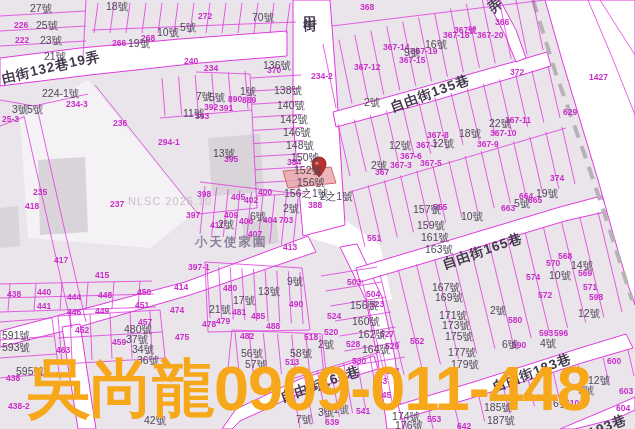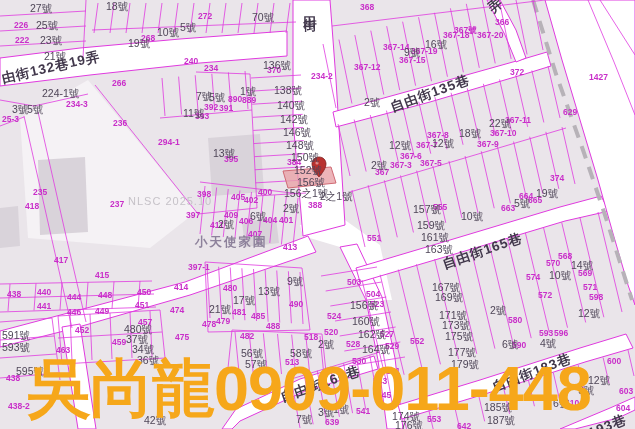--- a/index.html
+++ b/index.html
@@ -251,21 +251,21 @@
       <circle cx="317" cy="163" r="1.6" fill="#e08a88"></circle>
     </g>
   </svg>
 
   <div id="labels">
       <span class="lbl parcel" style="left: 14px; top: 21px;">226</span>
       <span class="lbl parcel" style="left: 15px; top: 36px;">222</span>
       <span class="lbl parcel" style="left: 2px; top: 115px;">25-3</span>
       <span class="lbl parcel" style="left: 66px; top: 100px;">234-3</span>
       <span class="lbl parcel" style="left: 311px; top: 72px;">234-2</span>
-      <span class="lbl parcel" style="left: 112px; top: 39px; margin-top: 40px;">266</span>
+      <span class="lbl parcel" style="left: 112px; top: 39px;">266</span>
       <span class="lbl parcel" style="left: 141px; top: 34px;">268</span>
       <span class="lbl parcel" style="left: 198px; top: 12px;">272</span>
       <span class="lbl parcel" style="left: 184px; top: 57px;">240</span>
       <span class="lbl parcel" style="left: 204px; top: 64px;">234</span>
       <span class="lbl parcel" style="left: 360px; top: 3px;">368</span>
       <span class="lbl parcel" style="left: 495px; top: 18px;">366</span>
       <span class="lbl parcel" style="left: 510px; top: 68px;">372</span>
       <span class="lbl parcel" style="left: 589px; top: 73px;">1427</span>
       <span class="lbl parcel" style="left: 563px; top: 108px;">629</span>
       <span class="lbl parcel" style="left: 550px; top: 174px;">374</span>
@@ -279,21 +279,21 @@
       <span class="lbl parcel" style="left: 158px; top: 138px;">294-1</span>
       <span class="lbl parcel" style="left: 228px; top: 95px;">890</span>
       <span class="lbl parcel" style="left: 242px; top: 96px;">889</span>
       <span class="lbl parcel" style="left: 197px; top: 190px;">398</span>
       <span class="lbl parcel" style="left: 186px; top: 211px;">397</span>
       <span class="lbl parcel" style="left: 188px; top: 263px;">397-1</span>
       <span class="lbl parcel" style="left: 258px; top: 188px;">400</span>
       <span class="lbl parcel" style="left: 244px; top: 196px;">402</span>
       <span class="lbl parcel" style="left: 231px; top: 193px;">405</span>
       <span class="lbl parcel" style="left: 263px; top: 216px;">404</span>
-      <span class="lbl parcel" style="left: 279px; top: 216px;">401</span>
+      <span class="lbl parcel" style="left: 279px; top: 216px;">703</span>
       <span class="lbl parcel" style="left: 239px; top: 217px;">406</span>
       <span class="lbl parcel" style="left: 248px; top: 230px;">407</span>
       <span class="lbl parcel" style="left: 224px; top: 211px;">409</span>
       <span class="lbl parcel" style="left: 210px; top: 221px;">411</span>
       <span class="lbl parcel" style="left: 283px; top: 243px;">413</span>
       <span class="lbl parcel" style="left: 174px; top: 283px;">414</span>
       <span class="lbl parcel" style="left: 95px; top: 271px;">415</span>
       <span class="lbl parcel" style="left: 54px; top: 256px;">417</span>
       <span class="lbl parcel" style="left: 25px; top: 202px;">418</span>
       <span class="lbl parcel" style="left: 33px; top: 188px;">235</span>

